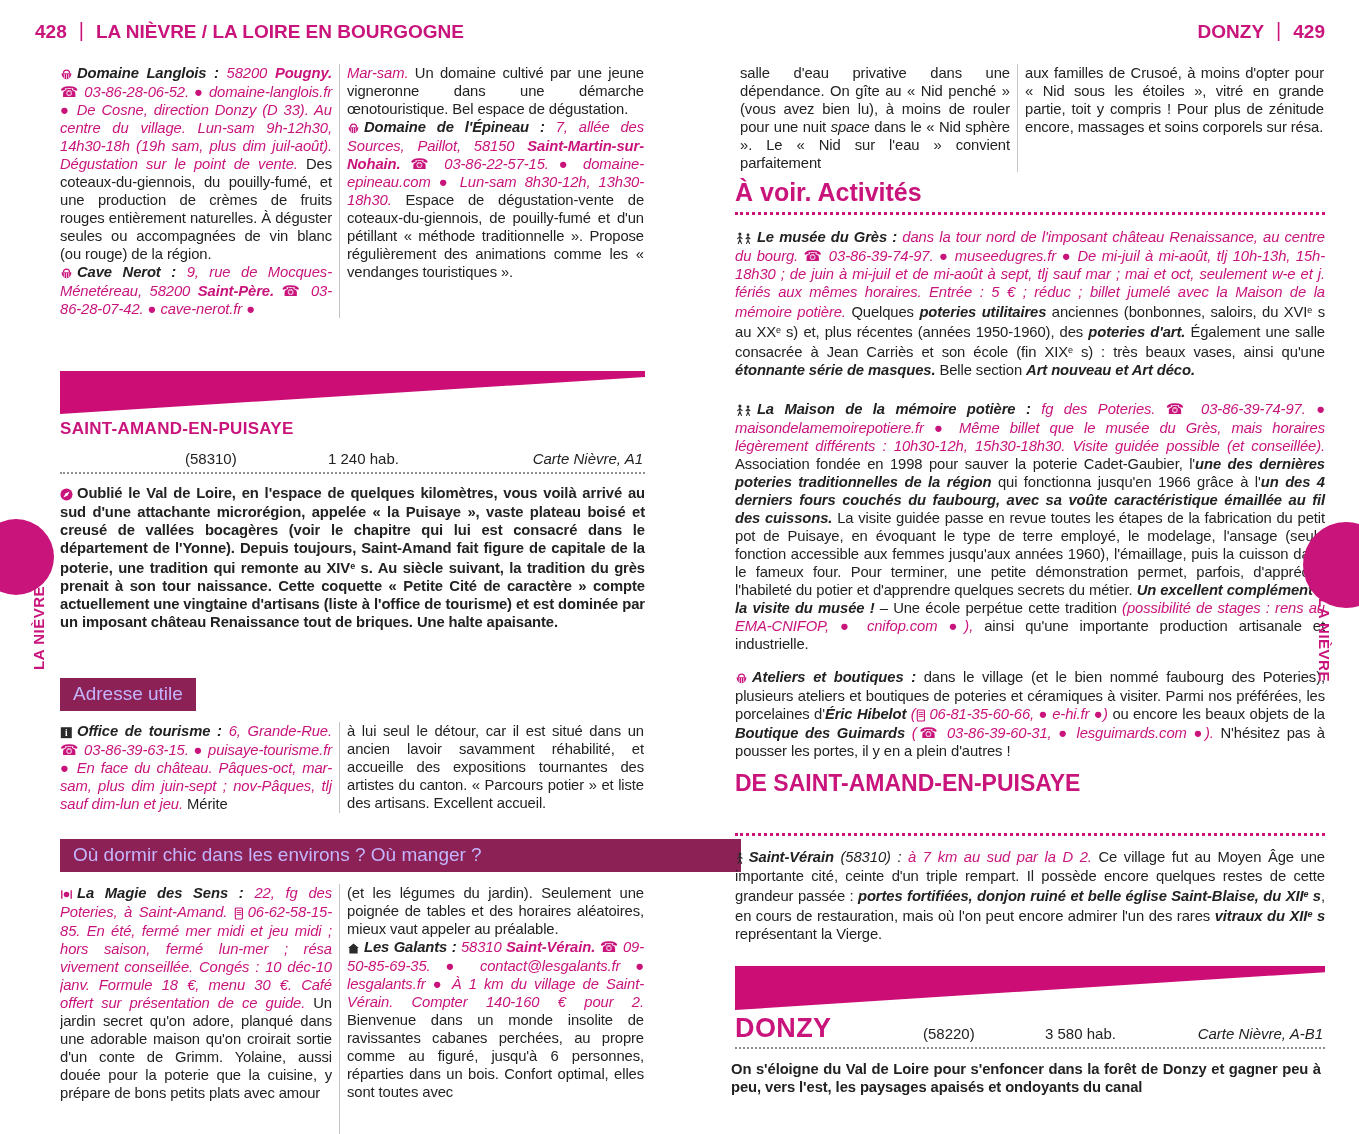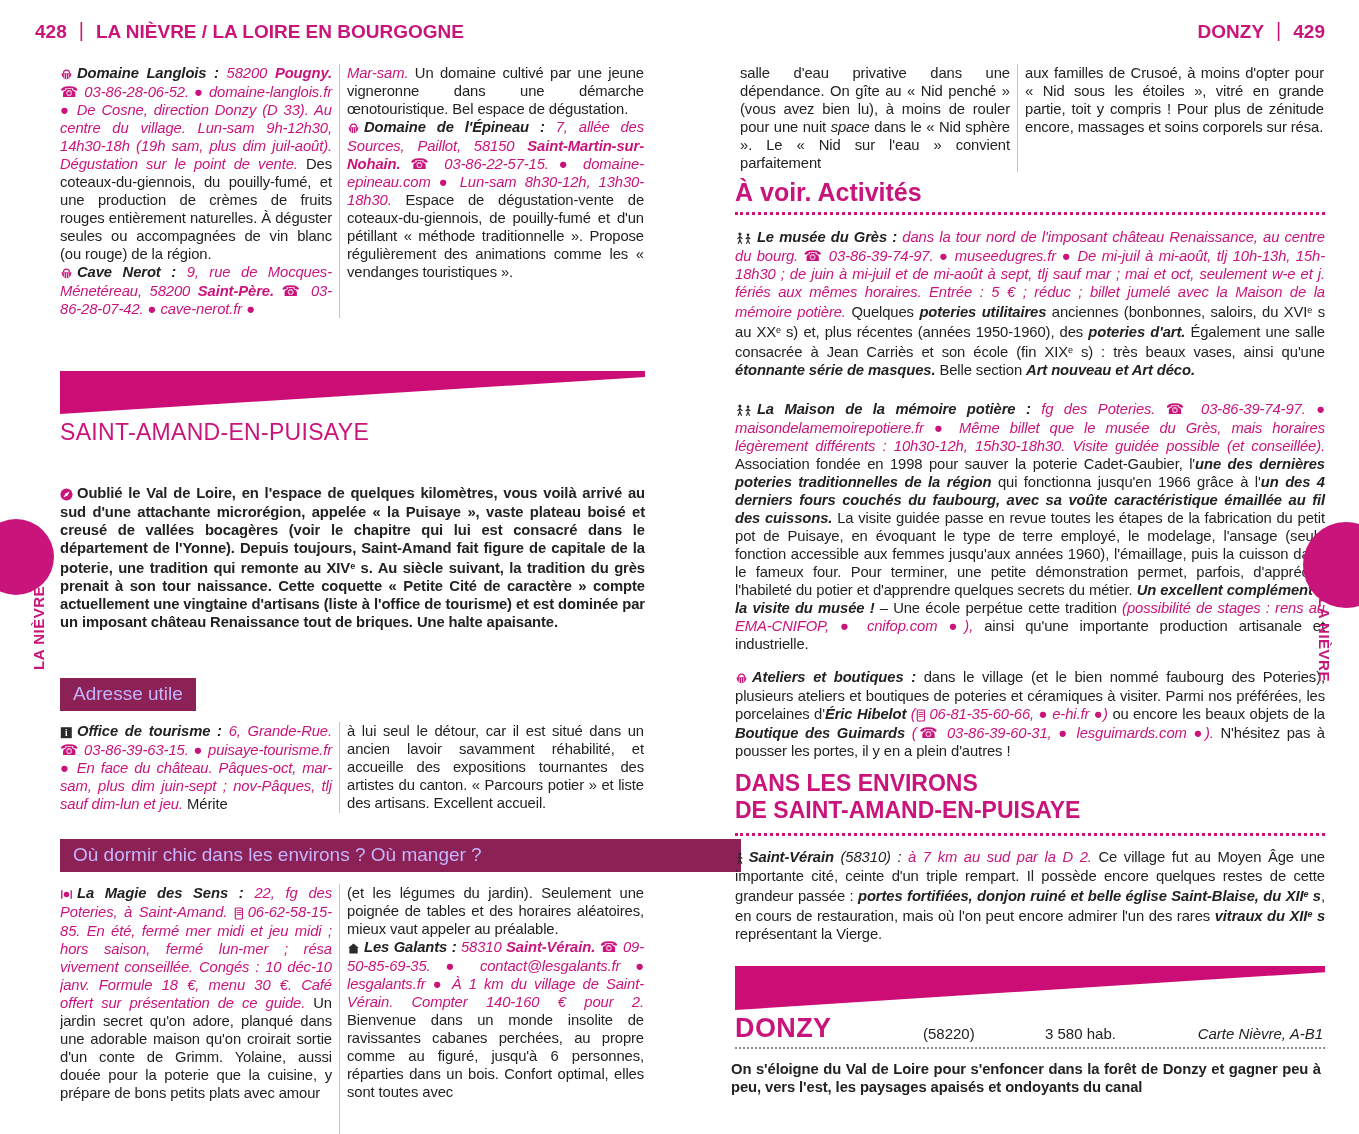--- a/index.html
+++ b/index.html
@@ -33,21 +33,21 @@
   .s-sup{font-size:9px;vertical-align:4px;}
   .s-kbi.s-sup{font-size:9px;vertical-align:4px;}
 
   .icn{display:inline-block;margin-right:4px;vertical-align:-1px;}
   .icn svg{height:13px;width:auto;display:inline-block;vertical-align:-2px;}
   .icn-m{color:var(--mag);}
   .icn-k{color:#2a2a2a;}
 
   
   .wedge{position:absolute;background:var(--wedge);clip-path:polygon(0 0,100% 0,100% 14%,0 100%);}
-  .sec-title{position:absolute;font-size:23px;font-weight:400;color:var(--mag);letter-spacing:.3px;}
+  .sec-title{position:absolute;font-size:17px;font-weight:700;color:var(--mag);letter-spacing:.3px;}
   .info-row{position:absolute;height:24px;border-bottom:2px dotted var(--dot);font-size:15px;}
   .info-row .postal{position:absolute;left:125px;top:0;}
   .info-row .pop{position:absolute;left:268px;top:0;}
   .info-row .mapref{position:absolute;right:2px;top:0;font-style:italic;}
 
   .banner{position:absolute;background:var(--banner);color:#c4b5fd;font-size:19px;font-weight:400;padding:5px 13px 6px;}
 
   .rp-head{position:absolute;font-size:25px;font-weight:700;color:var(--mag);}
   .dotline-m{position:absolute;border-bottom:3px dotted var(--mag);}
   .env-head{position:absolute;font-size:23px;line-height:27px;font-weight:700;color:var(--mag);}
@@ -89,20 +89,25 @@
     <div class="vrule"></div>
     <div class="col para" style="width:297px;"><span class="seg s-m">Mar-sam. </span><span class="seg s-k">Un domaine cultivé par une jeune vigneronne dans une démarche œnotouristique. Bel espace de dégustation.</span><br><span class="icn icn-m"><svg viewBox="0 0 16 16">
             <path d="M4.3 6.2 a3.7 3.7 0 0 1 7.4 0" fill="none" stroke="currentColor" stroke-width="1.5"></path>
             <path d="M2 6.5 h12 c-.2 4.4-2.7 7.3-6 7.3 S2.2 10.9 2 6.5 z" fill="currentColor"></path>
             <path d="M5.3 7.2 v5.6 M8 7.2 v6.4 M10.7 7.2 v5.6" stroke="#fff" stroke-width=".9" fill="none"></path>
           </svg></span><span class="seg s-kbi">Domaine de l'Épineau : </span><span class="seg s-m">7, allée des Sources, Paillot, 58150 </span><span class="seg s-mb">Saint-Martin-sur-Nohain. </span><span class="seg s-m">☎ 03-86-22-57-15. ● domaine-epineau.com ● Lun-sam 8h30-12h, 13h30-18h30. </span><span class="seg s-k">Espace de dégustation-vente de coteaux-du-giennois, de pouilly-fumé et d'un pétillant « méthode traditionnelle ». Propose régulièrement des animations comme les « vendanges touristiques ».</span></div>
   </div>
 
   <div class="wedge" style="left:60px;top:371px;width:585px;height:43px;"></div>
   <div class="sec-title" style="left:60px;top:419px;">SAINT-AMAND-EN-PUISAYE</div>
+  <div class="info-row" style="left:60px;top:450px;width:585px;">
+    <span class="postal">(58310)</span>
+    <span class="pop">1 240 hab.</span>
+    <span class="mapref">Carte Nièvre, A1</span>
+  </div>
 
   <div class="para" style="position:absolute;left:60px;top:484px;width:585px;"><span class="icn icn-m"><svg viewBox="0 0 16 16">
           <circle cx="8" cy="8" r="7.4" fill="currentColor"></circle>
           <path d="M11.8 4.2 L9.3 9.3 4.2 11.8 6.7 6.7 Z" fill="#ffffff"></path>
         </svg></span><span class="seg s-kb">Oublié le Val de Loire, en l'espace de quelques kilomètres, vous voilà arrivé au sud d'une attachante microrégion, appelée « la Puisaye », vaste plateau boisé et creusé de vallées bocagères (voir le chapitre qui lui est consacré dans le département de l'Yonne). Depuis toujours, Saint-Amand fait figure de capitale de la poterie, une tradition qui remonte au XIV</span><span class="seg s-kb s-sup">e</span><span class="seg s-kb"> s. Au siècle suivant, la tradition du grès prenait à son tour naissance. Cette coquette « Petite Cité de caractère » compte actuellement une vingtaine d'artisans (liste à l'office de tourisme) et est dominée par un imposant château Renaissance tout de briques. Une halte apaisante.</span></div>
 
   <div class="banner" style="left:60px;top:678px;">Adresse utile</div>
   <div class="cols" style="left:60px;top:722px;width:585px;">
     <div class="col para" style="width:272px;"><span class="icn icn-k"><svg viewBox="0 0 16 16">
             <rect x="1" y="1.5" width="13.5" height="13.5" fill="currentColor"></rect>
@@ -155,21 +160,20 @@
   <div class="para" style="position:absolute;left:735px;top:668px;width:590px;"><span class="icn icn-m"><svg viewBox="0 0 16 16">
           <path d="M4.3 6.2 a3.7 3.7 0 0 1 7.4 0" fill="none" stroke="currentColor" stroke-width="1.5"></path>
           <path d="M2 6.5 h12 c-.2 4.4-2.7 7.3-6 7.3 S2.2 10.9 2 6.5 z" fill="currentColor"></path>
           <path d="M5.3 7.2 v5.6 M8 7.2 v6.4 M10.7 7.2 v5.6" stroke="#fff" stroke-width=".9" fill="none"></path>
         </svg></span><span class="seg s-kbi">Ateliers et boutiques : </span><span class="seg s-k">dans le village (et le bien nommé faubourg des Poteries), plusieurs ateliers et boutiques de poteries et céramiques à visiter. Parmi nos préférées, les porcelaines d'</span><span class="seg s-kbi">Éric Hibelot </span><span class="seg s-m">(</span><span class="icn icn-m"><svg viewBox="0 0 12 16">
           <rect x="1.6" y="1.2" width="8.8" height="13.6" rx="1.2" fill="none" stroke="currentColor" stroke-width="1.4"></rect>
           <path d="M3.2 4.4 h6 M3.2 6.8 h6 M3.2 9.2 h6" stroke="currentColor" stroke-width="1.1"></path>
         </svg></span><span class="seg s-m">06-81-35-60-66, ● e-hi.fr ●) </span><span class="seg s-k">ou encore les beaux objets de la </span><span class="seg s-kbi">Boutique des Guimards </span><span class="seg s-m">(☎ 03-86-39-60-31, ● lesguimards.com ●). </span><span class="seg s-k">N'hésitez pas à pousser les portes, il y en a plein d'autres !</span></div>
 
   <div class="env-head" style="left:735px;top:770px;">
-    <div>DANS LES ENVIRONS</div>
     <div>DE SAINT-AMAND-EN-PUISAYE</div>
   </div>
   <div class="dotline-m" style="left:735px;top:833px;width:590px;"></div>
 
   <div class="para" style="position:absolute;left:735px;top:848px;width:590px;"><span class="icn icn-k"><svg viewBox="0 0 12 16">
           <g stroke="currentColor" stroke-width="1.4" fill="currentColor">
             <circle cx="6" cy="2.4" r="1.9" stroke="none"></circle>
             <path d="M6 4.4 V9.4 M6 5.6 L2.8 8.2 M6 5.6 L9.2 8.2 M6 9.4 L3.6 14.6 M6 9.4 L8.4 14.6" fill="none"></path>
           </g>
         </svg></span><span class="seg s-kbi">Saint-Vérain </span><span class="seg s-ki">(58310) : </span><span class="seg s-m">à 7 km au sud par la D 2. </span><span class="seg s-k">Ce village fut au Moyen Âge une importante cité, ceinte d'un triple rempart. Il possède encore quelques restes de cette grandeur passée : </span><span class="seg s-kbi">portes fortifiées, donjon ruiné et belle église Saint-Blaise, du XII</span><span class="seg s-kbi s-sup">e</span><span class="seg s-kbi"> s</span><span class="seg s-k">, en cours de restauration, mais où l'on peut encore admirer l'un des rares </span><span class="seg s-kbi">vitraux du XII</span><span class="seg s-kbi s-sup">e</span><span class="seg s-kbi"> s </span><span class="seg s-k">représentant la Vierge.</span></div>

